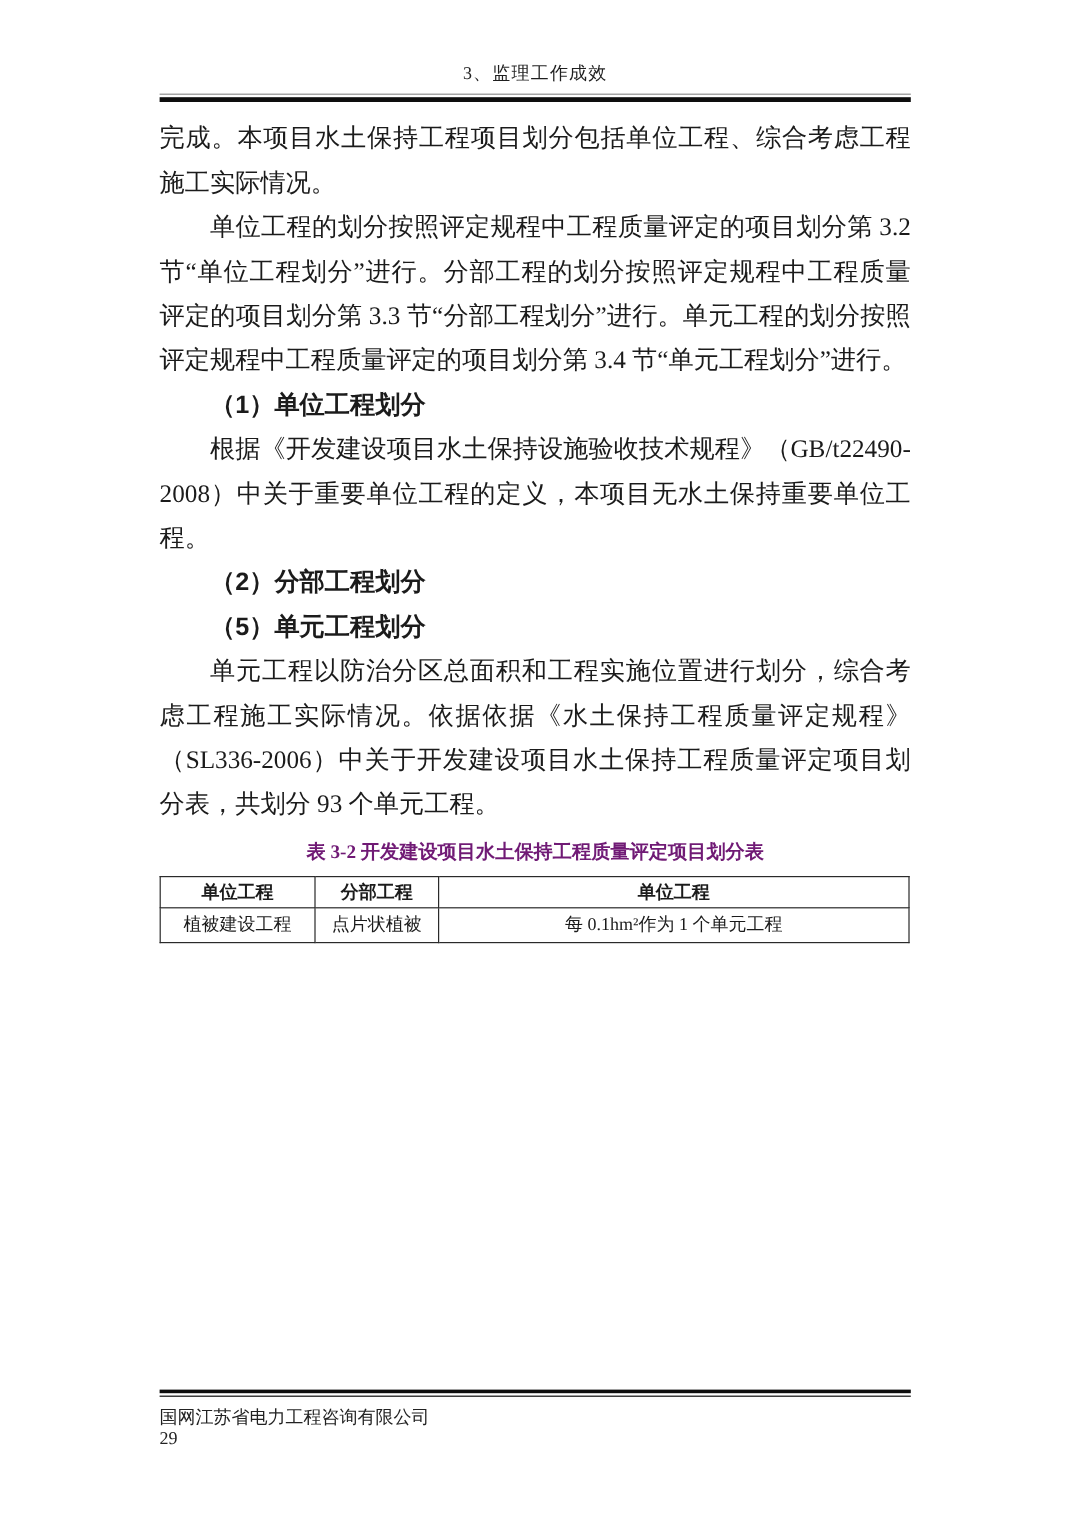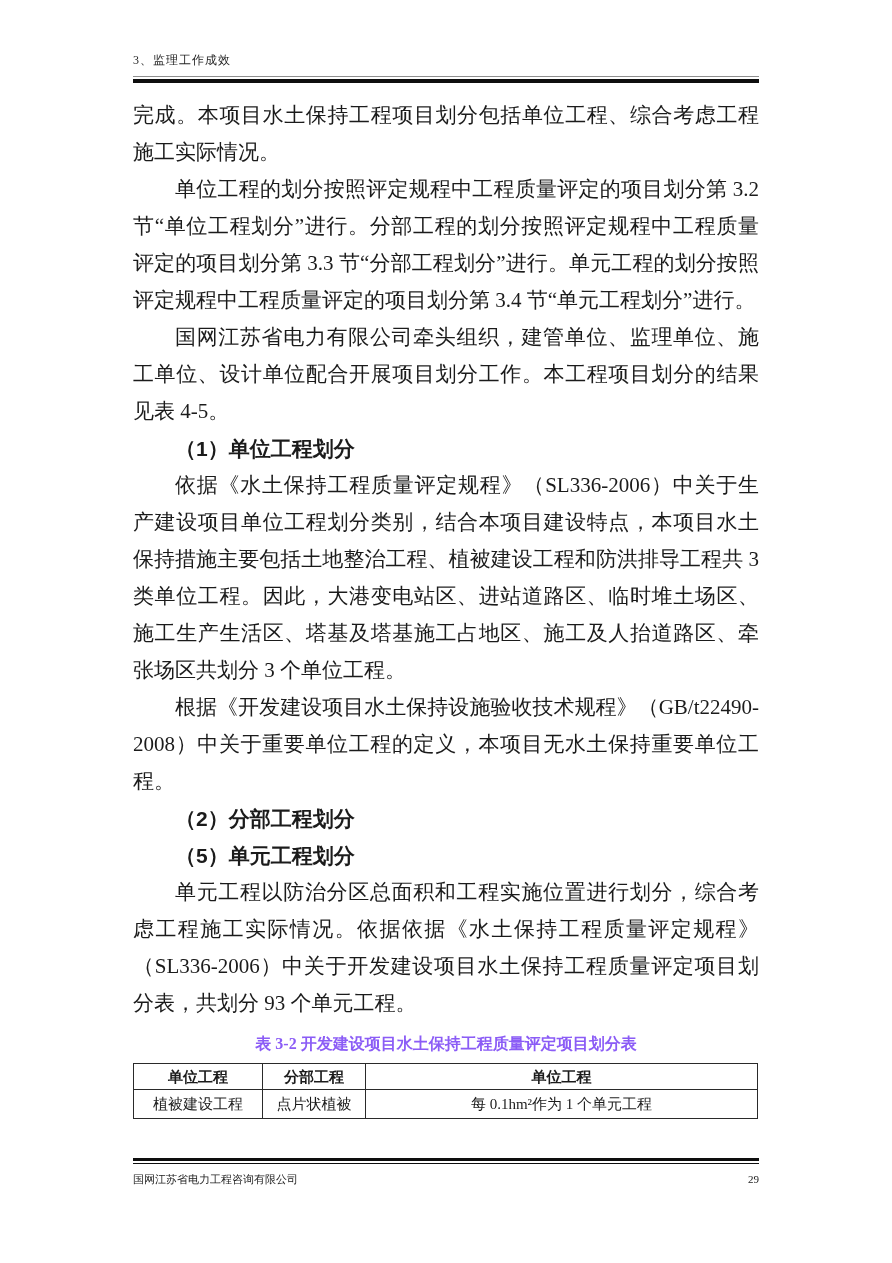--- a/index.html
+++ b/index.html
@@ -8,21 +8,22 @@
     background: #ffffff;
     font-family: "Liberation Serif", "DejaVu Serif", serif;
     position: relative;
     overflow: hidden;
   }
   .page { position: absolute; inset: 0; background: #ffffff; }
 
   
   .header { position: absolute; left: 133px; top: 52px; width: 626px; }
   .header-title {
-    font-size: 12px;
+    text-align: center;
+    font-size: 15px;
     color: #1f1f1f;
     letter-spacing: 1px;
     margin-bottom: 7px;
   }
   .header-rule .rule-gray  { height: 1px; background: #8f8f8f; }
   .header-rule .rule-gap   { height: 2px; }
   .header-rule .rule-black { height: 4px; background: #0e0e0e; }
 
   
   .content {
@@ -40,21 +41,21 @@
   }
 
   
   .table-caption {
     margin: 12px 0 9px 0;
     text-indent: 0;
     text-align: center;
     font-weight: bold;
     font-size: 16px;
     line-height: 20px;
-    color: #8b5cf6;
+    color: #701a75;
   }
   table.division {
     border-collapse: collapse;
     width: 624px;
     table-layout: fixed;
     font-size: 15px;
     line-height: 18px;
     color: #1b1b1b;
   }
   table.division th, table.division td {
@@ -72,44 +73,43 @@
   tr.r1 td { height: 28px; }
 
   
   .footer { position: absolute; left: 133px; top: 1158px; width: 626px; }
   .footer-rule .rule-thick { height: 3px; background: #0e0e0e; }
   .footer-rule .rule-gap   { height: 2px; }
   .footer-rule .rule-thin  { height: 1px; background: #0e0e0e; }
   .footer-row {
     display: flex; justify-content: space-between; align-items: baseline;
     margin-top: 8px;
-    font-size: 11px;
+    font-size: 15px;
     color: #222222;
+    flex-direction: column;
   }
 </style>
 </head>
 <body>
 
 <div class="page">
 
   <div class="header">
     <div class="header-title">3、监理工作成效</div>
     <div class="header-rule">
       <div class="rule-gray"></div>
       <div class="rule-gap"></div>
       <div class="rule-black"></div>
     </div>
   </div>
 
   <div class="content">
     <p class="no-indent">完成。本项目水土保持工程项目划分包括单位工程、综合考虑工程施工实际情况。</p>
     <p>单位工程的划分按照评定规程中工程质量评定的项目划分第 3.2 节“单位工程划分”进行。分部工程的划分按照评定规程中工程质量评定的项目划分第 3.3 节“分部工程划分”进行。单元工程的划分按照评定规程中工程质量评定的项目划分第 3.4 节“单元工程划分”进行。</p>
-    <p>国网江苏省电力有限公司牵头组织，建管单位、监理单位、施工单位、设计单位配合开展项目划分工作。本工程项目划分的结果见表 4-5。</p>
     <p class="heading">（1）单位工程划分</p>
-    <p>依据《水土保持工程质量评定规程》（SL336-2006）中关于生产建设项目单位工程划分类别，结合本项目建设特点，本项目水土保持措施主要包括土地整治工程、植被建设工程和防洪排导工程共 3 类单位工程。因此，大港变电站区、进站道路区、临时堆土场区、施工生产生活区、塔基及塔基施工占地区、施工及人抬道路区、牵张场区共划分 3 个单位工程。</p>
     <p>根据《开发建设项目水土保持设施验收技术规程》（GB/t22490-2008）中关于重要单位工程的定义，本项目无水土保持重要单位工程。</p>
     <p class="heading">（2）分部工程划分</p>
     <p class="heading">（5）单元工程划分</p>
     <p>单元工程以防治分区总面积和工程实施位置进行划分，综合考虑工程施工实际情况。依据依据《水土保持工程质量评定规程》（SL336-2006）中关于开发建设项目水土保持工程质量评定项目划分表，共划分 93 个单元工程。</p>
 
     <div class="table-caption">表 3-2 开发建设项目水土保持工程质量评定项目划分表</div>
 
     <table class="division">
       <colgroup>
           <col class="c1">

